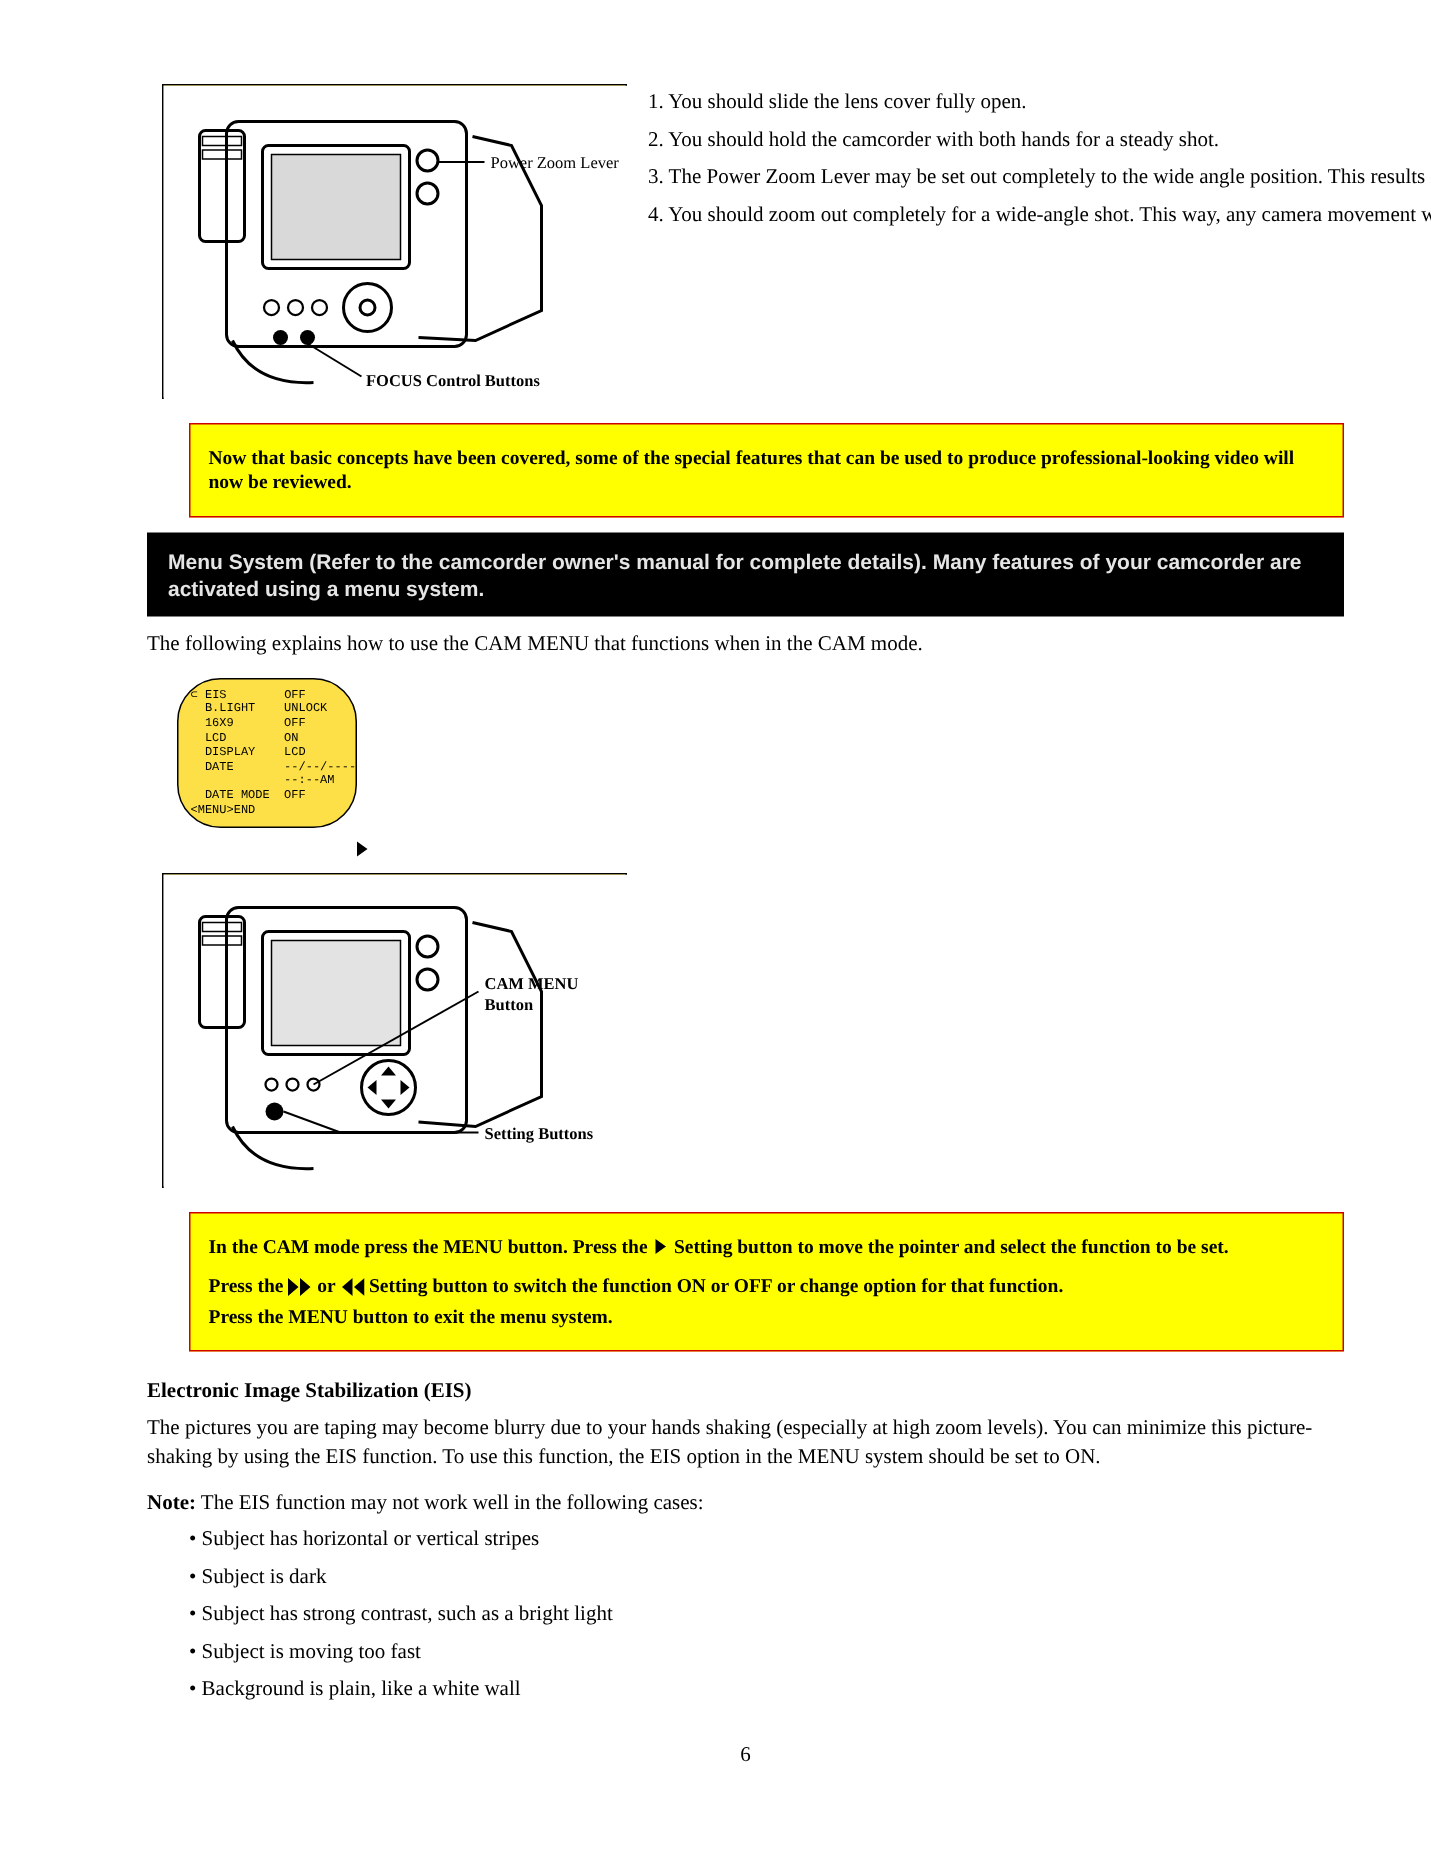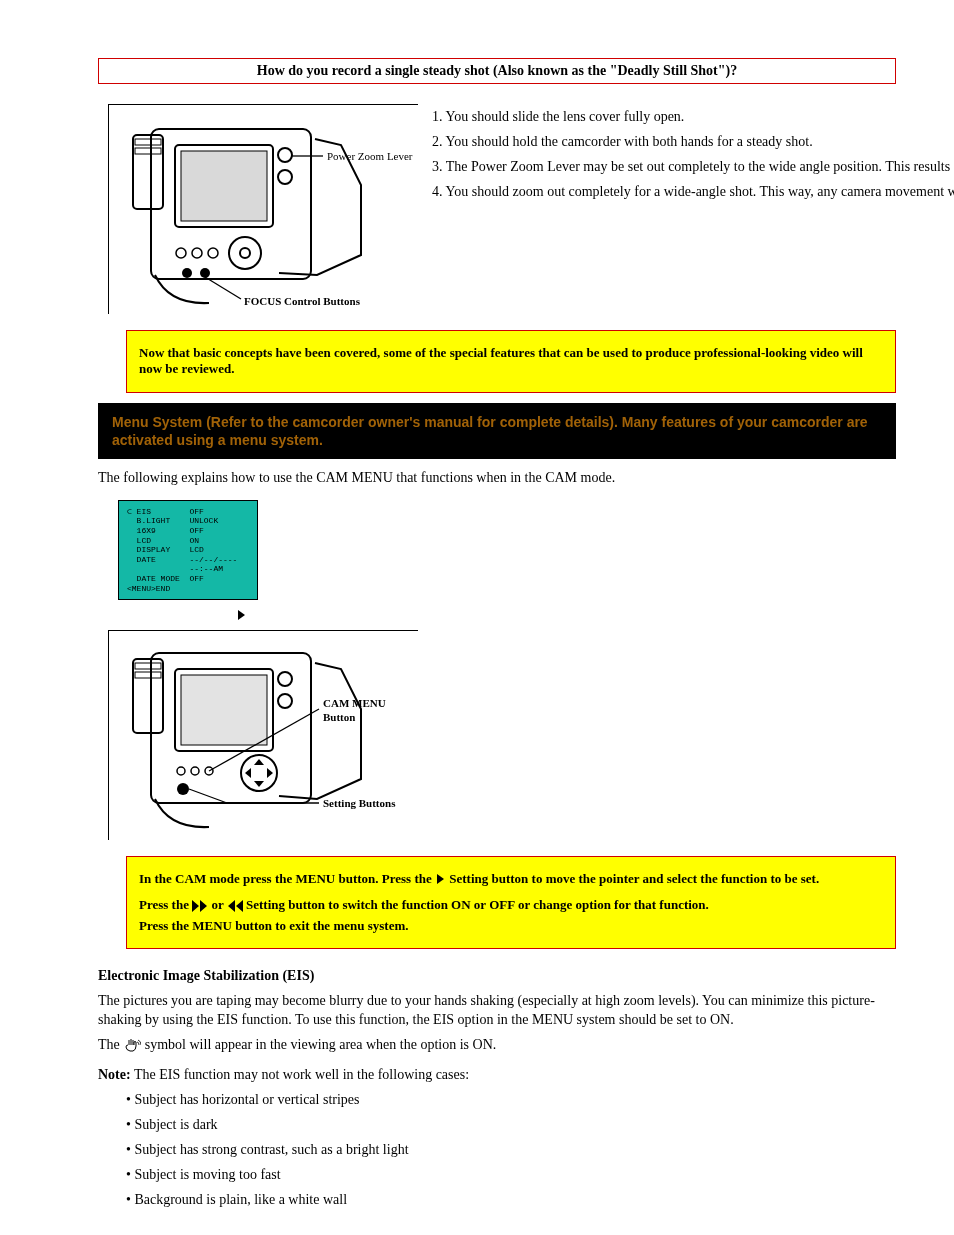--- a/index.html
+++ b/index.html
@@ -22,37 +22,37 @@
     padding: 4px 10px;
     margin: 8px 0 14px 0;
     font-weight: bold;
     font-size: 14px;
     text-align: center;
   }
   .figure {
     border: 1.5px solid #000;
     margin: 6px 0 8px 10px;
     display: inline-block;
-    background: #14b8a6;
-  }
-  .figure.small { width: 140px; }
+    background: #fde047;
+  }
+  .figure.small { width: 120px; border-radius: 29px; }
   .camera-box { width: 310px; height: 210px; position: relative; }
   .camera-svg { display:block; }
   .yellow-box {
     background: #ffff00;
     border: 1px solid #d00000;
     padding: 14px 12px;
     margin: 8px 0 8px 28px;
     font-weight: bold;
     font-size: 13px;
     line-height: 1.25;
   }
   .black-box {
     background: #000;
-    color: #a16207;
+    color: #e5e5e5;
     padding: 10px 14px;
     margin: 10px 0 10px 0;
     font-weight: bold;
     font-family: Arial, Helvetica, sans-serif;
     font-size: 14px;
     line-height: 1.3;
   }
   p { margin: 6px 0; font-size: 14px; line-height: 1.35; }
   .step { margin: 6px 0 6px 0; font-size: 14px; line-height: 1.35; }
   .step-hang { padding-left: 28px; text-indent: -28px; }
@@ -81,23 +81,20 @@
     border-top: 5px solid transparent;
     border-bottom: 5px solid transparent;
   }
   .page-num { text-align:center; margin-top: 26px; font-size: 14px; }
 </style>
 </head>
 <body>
 
 <div class="page">
 
-  <div class="sec-title-box">
-    <span>How do you record a single steady shot (Also known as the "Deadly Still Shot")?</span>
-  </div>
 
   <div class="row" style="display:flex; align-items:flex-start; gap:14px;">
     <div class="figure camera-box">
       <svg class="camera-svg" viewBox="0 0 310 210" width="310" height="210">
         <rect x="0" y="0" width="310" height="210" fill="#fff" stroke="none"></rect>
         <rect x="24" y="30" width="30" height="74" rx="4" fill="none" stroke="#000" stroke-width="2"></rect>
         <rect x="26" y="34" width="26" height="6" fill="none" stroke="#000" stroke-width="1"></rect>
         <rect x="26" y="43" width="26" height="6" fill="none" stroke="#000" stroke-width="1"></rect>
         <rect x="42" y="24" width="160" height="150" rx="8" fill="none" stroke="#000" stroke-width="2"></rect>
         <rect x="66" y="40" width="98" height="82" rx="4" fill="none" stroke="#000" stroke-width="2"></rect>
@@ -202,29 +199,20 @@
         </svg>
       <span> Setting button to switch the function ON or OFF or change option for that function.</span>
     </div>
     <div style="margin-top:4px;">Press the MENU button to exit the menu system.</div>
   </div>
 
   <p style="font-weight:bold; margin-top:18px;">Electronic Image Stabilization (EIS)</p>
 
   <p>The pictures you are taping may become blurry due to your hands shaking (especially at high zoom levels).  You can minimize this picture-shaking by using the EIS function.  To use this function, the EIS option in the MENU system should be set to ON.</p>
 
-  <p>
-    <span>The </span>
-    <svg class="inline-icon" width="18" height="14" viewBox="0 0 18 14">
-      <path d="M6 2 L6 7 M8 1 L8 7 M10 2 L10 7 M5 7 Q3 7 3 9 Q3 12 7 13 L10 13 Q13 12 13 8 L13 4 Q12 3 11 4 L11 7" fill="none" stroke="#000" stroke-width="1"></path>
-      <path d="M14 4 Q16 4 16 7" fill="none" stroke="#000" stroke-width="0.8"></path>
-      <path d="M15 2 Q18 3 18 7" fill="none" stroke="#000" stroke-width="0.8"></path>
-    </svg>
-    <span> symbol will appear in the viewing area when the option is ON.</span>
-  </p>
 
   <p class="note">
     <span style="font-weight:bold;">Note:</span><span>  The EIS function may not work well in the following cases:</span>
   </p>
 
   <p class="indent">•  Subject has horizontal or vertical stripes</p>
   <p class="indent">•  Subject is dark</p>
   <p class="indent">•  Subject has strong contrast, such as a bright light</p>
   <p class="indent">•  Subject is moving too fast</p>
   <p class="indent">•  Background is plain, like a white wall</p>

